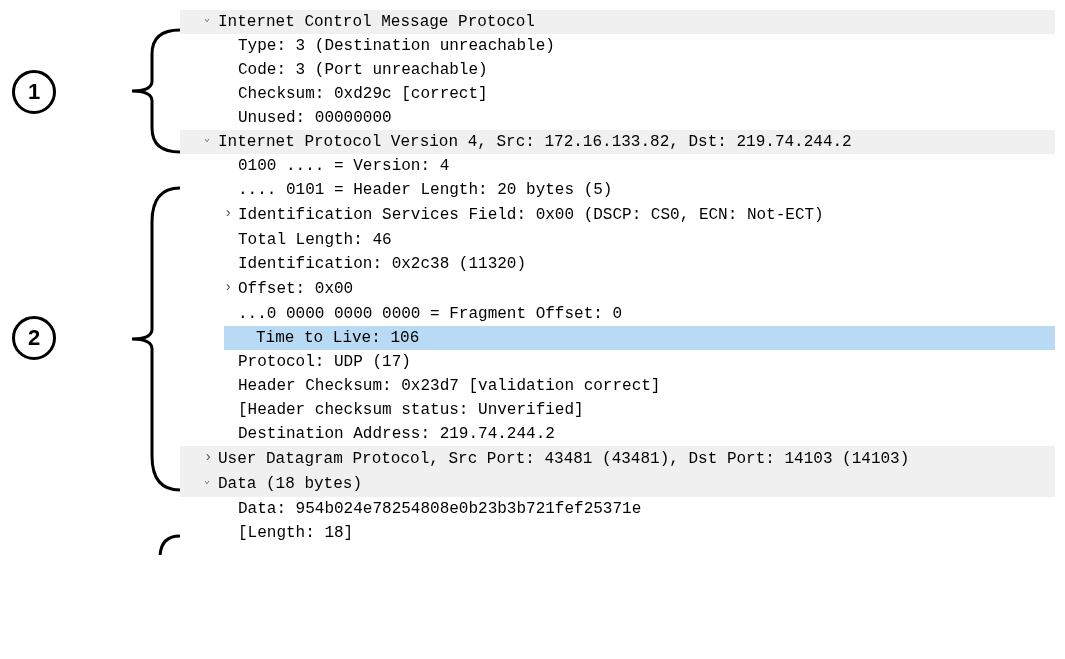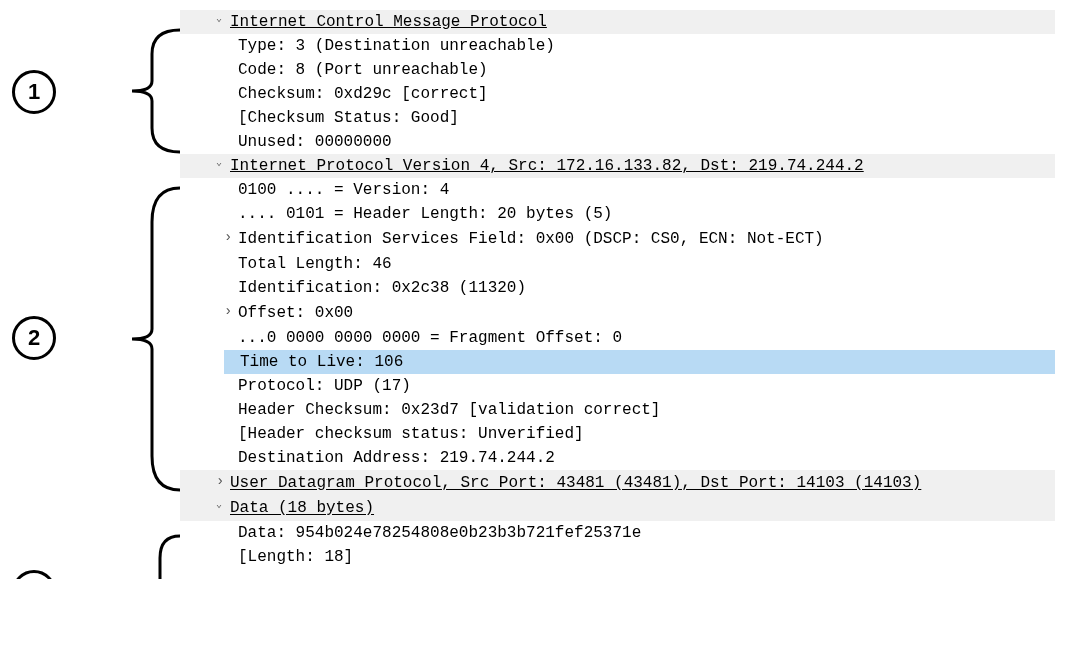--- a/index.html
+++ b/index.html
@@ -27,21 +27,21 @@
       line-height: 24px;
       white-space: nowrap;
       padding-left: 0;
     }
     .row-header {
       background: #f0f0f0;
     }
     .row-highlight {
       background: #b8daf4;
     }
-    .indent-1 { padding-left: 36px; text-decoration: underline; }
+    .indent-1 { padding-left: 24px; }
     .indent-2 { padding-left: 44px; }
     .chevron {
       display: inline-block;
       width: 14px;
       font-size: 10px;
       color: #555;
       vertical-align: middle;
     }
     .chevron-down::before {
       content: "⌄";
@@ -53,21 +53,21 @@
       position: relative;
       top: -1px;
       font-size: 14px;
     }
     .no-chevron {
       display: inline-block;
       width: 14px;
     }
     .row-highlight {
       margin-left: 44px;
-      padding-left: 16px;
+      padding-left: 32px;
     }
 
     
     .circle {
       position: absolute;
       width: 44px;
       height: 44px;
       border: 3px solid #000;
       border-radius: 50%;
       display: flex;
@@ -111,27 +111,24 @@
 
 <div class="content-col">
 
   <div class="row row-header indent-1">
     <span class="chevron chevron-down"></span><span>Internet Control Message Protocol</span>
   </div>
   <div class="row indent-2">
     <span class="no-chevron"></span><span>Type: 3 (Destination unreachable)</span>
   </div>
   <div class="row indent-2">
-    <span class="no-chevron"></span><span>Code: 8 (Port unreachable)</span>
+    <span class="no-chevron"></span><span>Code: 3 (Port unreachable)</span>
   </div>
   <div class="row indent-2">
     <span class="no-chevron"></span><span>Checksum: 0xd29c [correct]</span>
-  </div>
-  <div class="row indent-2">
-    <span class="no-chevron"></span><span>[Checksum Status: Good]</span>
   </div>
   <div class="row indent-2">
     <span class="no-chevron"></span><span>Unused: 00000000</span>
   </div>
 
   <div class="row row-header indent-1">
     <span class="chevron chevron-down"></span><span>Internet Protocol Version 4, Src: 172.16.133.82, Dst: 219.74.244.2</span>
   </div>
   <div class="row indent-2">
     <span class="no-chevron"></span><span>0100 .... = Version: 4</span>

